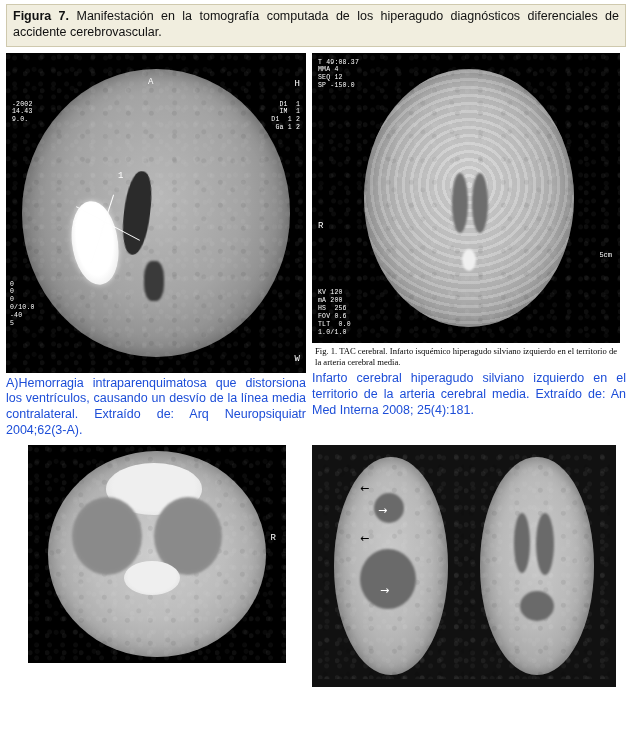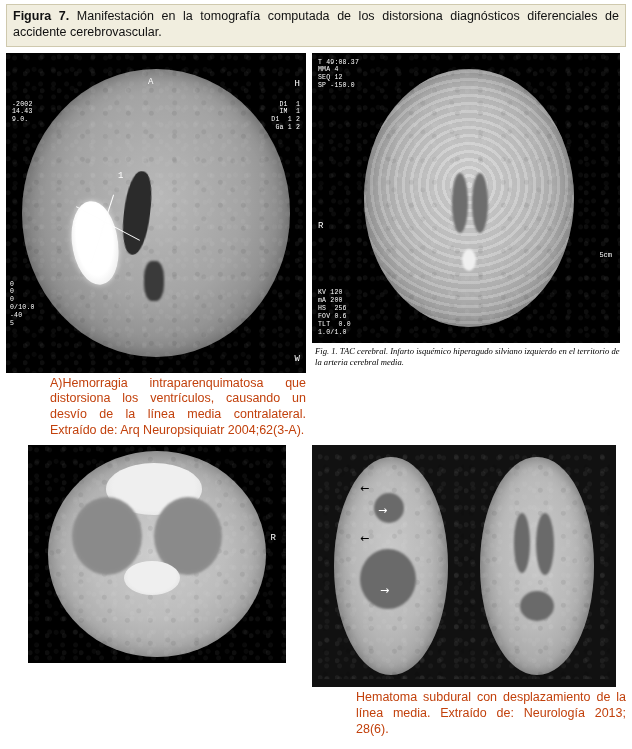--- a/index.html
+++ b/index.html
@@ -48,22 +48,21 @@
     box-sizing: border-box;
   }
   .col-left { width: 306px; padding-right: 6px; }
   .col-right { width: 314px; }
 
   .caption-text {
     font-size: 12.5px;
     line-height: 1.27;
     text-align: justify;
     margin-top: 3px;
-    color: #c2410c;
-    margin-left: 44px;
+    color: #1d4ed8;
   }
 
   
   .ct {
     position: relative;
     overflow: hidden;
     background: #000;
   }
 
   .brain {
@@ -161,21 +160,20 @@
     opacity: .8;
   }
   #panel-b .vent {
     position: absolute;
     background: #6d6d6d;
     border-radius: 50%;
     filter: blur(1px);
   }
   .cap-below {
     font-family: "Liberation Serif", serif;
-    font-style: italic;
     font-size: 8.6px;
     line-height: 1.3;
     padding: 3px 3px 2px 3px;
     color: #000;
   }
 
   
   #panel-c {
     width: 258px;
     height: 218px;
@@ -241,21 +239,21 @@
     font-size: 7px;
   }
 </style>
 </head>
 <body>
 
 <div class="page">
 
   <div class="fig-caption">
     <span class="label">Figura 7.</span>
-    <span>Manifestación en la tomografía computada de los distorsiona diagnósticos diferenciales de accidente cerebrovascular.</span>
+    <span>Manifestación en la tomografía computada de los hiperagudo diagnósticos diferenciales de accidente cerebrovascular.</span>
   </div>
 
   <div class="row">
 
     <div class="col col-left">
       <div class="ct" id="panel-a">
         <div class="brain"></div>
         <div class="noise"></div>
         <div class="ventricle-l"></div>
         <div class="bleed"></div>
@@ -301,20 +299,21 @@
         <div class="ct-text" style="left:6px; top:168px; font-size:9px;">R</div>
         <div class="scalebar" style="right:8px; top:198px;">5cm</div>
         <div class="ct-text" style="left:6px; bottom:6px;">KV 120
 mA 200
 HS  256
 FOV 0.6
 TLT  0.0
 1.0/1.0</div>
       </div>
       <div class="cap-below">Fig. 1. TAC cerebral. Infarto isquémico hiperagudo silviano izquierdo en el territorio de la arteria cerebral media.</div>
+      <div class="caption-text" style="margin-top:1px;">Infarto cerebral hiperagudo silviano izquierdo en el territorio de la arteria cerebral media. Extraído de: An Med Interna 2008; 25(4):181.</div>
     </div>
 
   </div>
 
   <div class="row" style="margin-top:6px;">
 
     <div class="col col-left">
       <div class="ct" id="panel-c" style="margin-left:22px;">
         <div class="brain"></div>
         <div class="noise"></div>
@@ -339,18 +338,17 @@
           <div class="arrow white" style="left:62px; top:132px;">→</div>
         </div>
         <div class="half" style="left:152px;">
           <div class="brain"></div>
           <div class="noise"></div>
           <div class="dark" style="left:50px; top:60px; width:16px; height:60px;"></div>
           <div class="dark" style="left:72px; top:60px; width:18px; height:62px;"></div>
           <div class="dark" style="left:56px; top:138px; width:34px; height:30px;"></div>
         </div>
       </div>
-      <div class="caption-text">Hematoma subdural con desplazamiento de la línea media. Extraído de: Neurología 2013; 28(6).</div>
     </div>
 
   </div>
 
 </div>
 
 </body></html>

